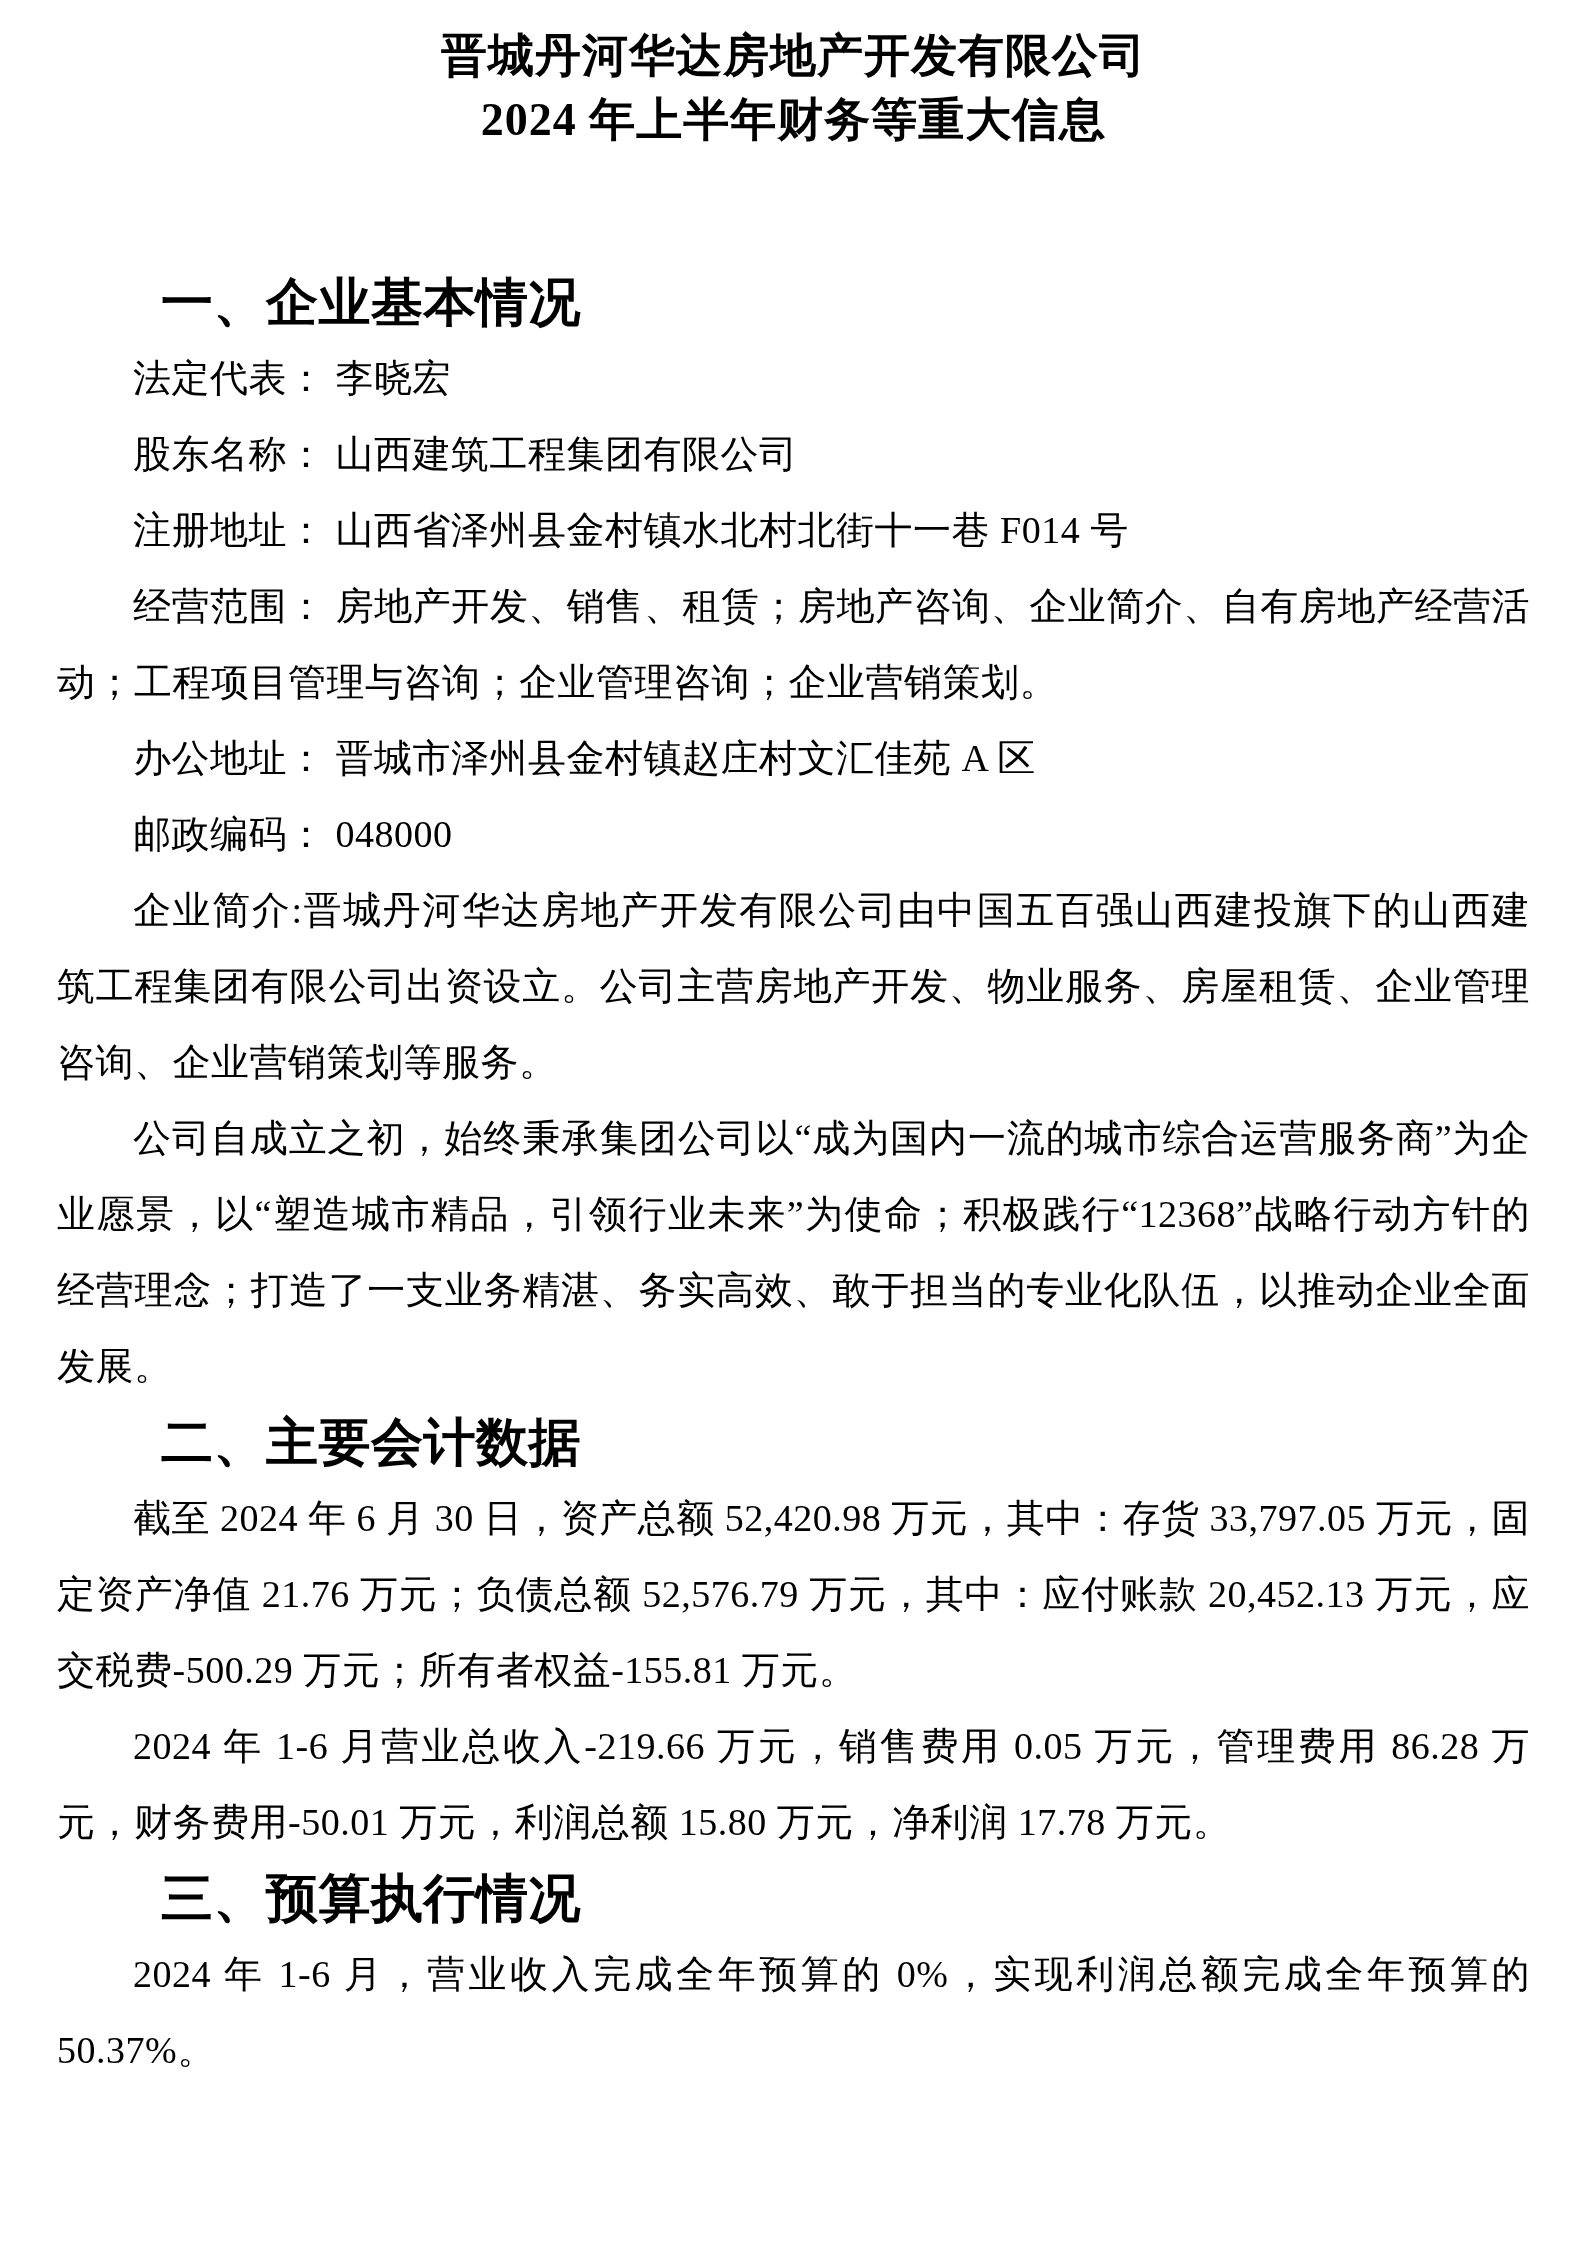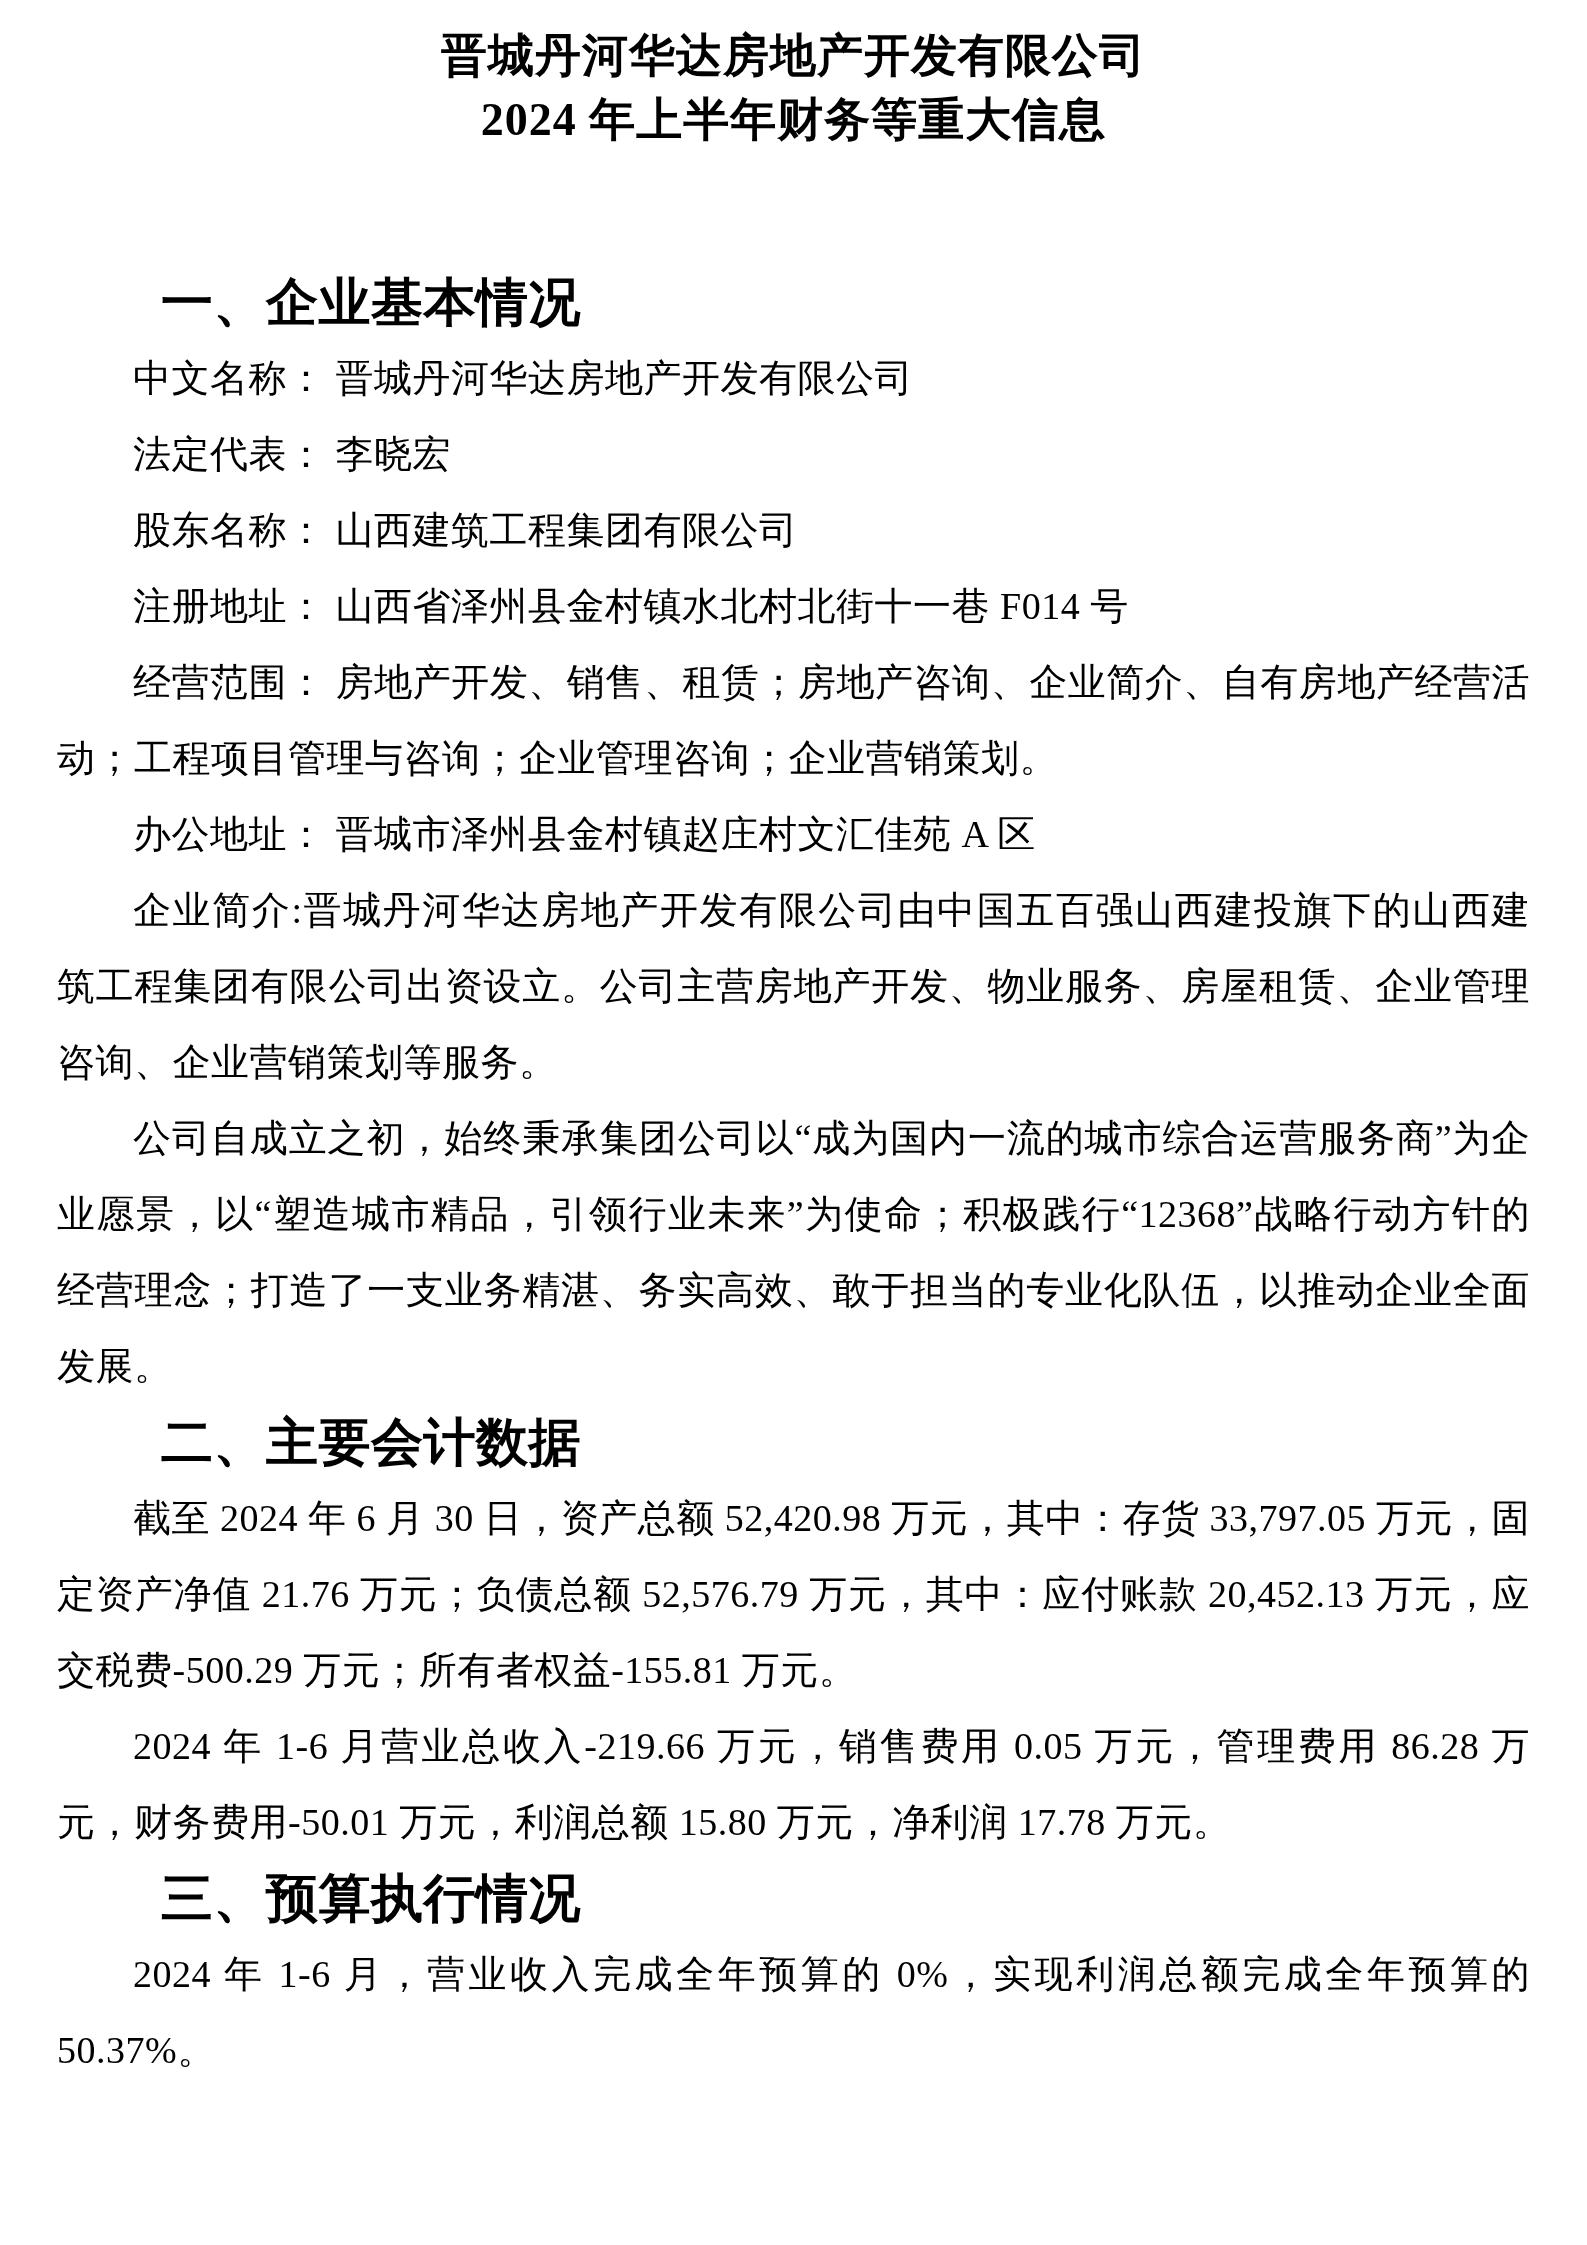--- a/index.html
+++ b/index.html
@@ -61,26 +61,26 @@
 
 <div class="page">
 
   <h1 class="doc-title">
     <span class="title-line">晋城丹河华达房地产开发有限公司</span>
     <span class="title-line">2024 年上半年财务等重大信息</span>
   </h1>
 
   <section>
     <h2 class="sec-heading first-heading">一、企业基本情况</h2>
-    <p class="body-para">中文名称： 晋城丹河华达房地产开发有限公司</p>
     <p class="body-para">法定代表： 李晓宏</p>
     <p class="body-para">股东名称： 山西建筑工程集团有限公司</p>
     <p class="body-para">注册地址： 山西省泽州县金村镇水北村北街十一巷 F014 号</p>
     <p class="body-para">经营范围： 房地产开发、销售、租赁；房地产咨询、企业简介、自有房地产经营活动；工程项目管理与咨询；企业管理咨询；企业营销策划。</p>
     <p class="body-para">办公地址： 晋城市泽州县金村镇赵庄村文汇佳苑 A 区</p>
+    <p class="body-para">邮政编码： 048000</p>
     <p class="body-para">企业简介:晋城丹河华达房地产开发有限公司由中国五百强山西建投旗下的山西建筑工程集团有限公司出资设立。公司主营房地产开发、物业服务、房屋租赁、企业管理咨询、企业营销策划等服务。</p>
     <p class="body-para">公司自成立之初，始终秉承集团公司以“成为国内一流的城市综合运营服务商”为企业愿景，以“塑造城市精品，引领行业未来”为使命；积极践行“12368”战略行动方针的经营理念；打造了一支业务精湛、务实高效、敢于担当的专业化队伍，以推动企业全面发展。</p>
   </section>
 
   <section>
     <h2 class="sec-heading">二、主要会计数据</h2>
     <p class="body-para">截至 2024 年 6 月 30 日，资产总额 52,420.98 万元，其中：存货 33,797.05 万元，固定资产净值 21.76 万元；负债总额 52,576.79 万元，其中：应付账款 20,452.13 万元，应交税费-500.29 万元；所有者权益-155.81 万元。</p>
     <p class="body-para">2024 年 1-6 月营业总收入-219.66 万元，销售费用 0.05 万元，管理费用 86.28 万元，财务费用-50.01 万元，利润总额 15.80 万元，净利润 17.78 万元。</p>
   </section>
 

